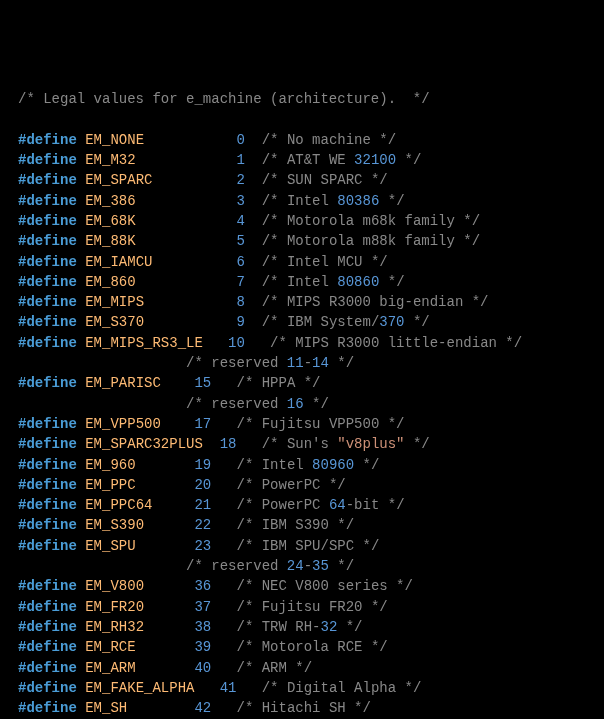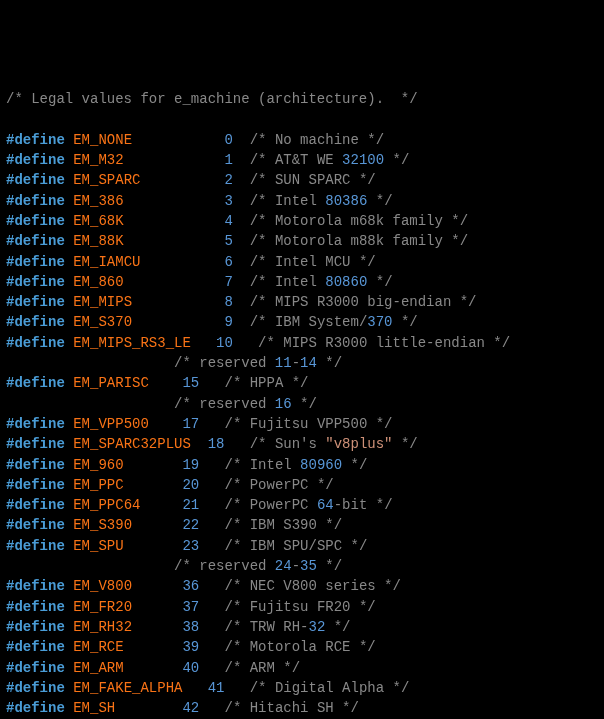--- a/index.html
+++ b/index.html
@@ -9,24 +9,24 @@
       font-size: 14px;
       line-height: 1.45;
       color: #cccccc;
       padding: 8px 6px;
       white-space: pre;
       width: 604px;
       overflow: hidden;
     }
     .comment { color: #888888; }
     .directive { color: #4a9cd6; font-weight: bold; }
-    .identifier { color: #f97316; }
+    .identifier { color: #fdba74; }
     .number { color: #5896d6; }
     .string { color: #ce9178; }
-    .line { display: block; }
+    .line { display: block; margin-left: 12px; }
   </style>
 </head>
 <body>
 
 
 
 <div id="code-container"><span class="line comment">/* Legal values for e_machine (architecture).  */</span><span class="line"> </span><span class="line"><span class="directive">#define</span> <span class="identifier">EM_NONE</span>           <span class="number">0</span>  <span class="comment">/* No machine */</span></span><span class="line"><span class="directive">#define</span> <span class="identifier">EM_M32</span>            <span class="number">1</span>  <span class="comment">/* AT&amp;T WE <span class="number">32100</span> */</span></span><span class="line"><span class="directive">#define</span> <span class="identifier">EM_SPARC</span>          <span class="number">2</span>  <span class="comment">/* SUN SPARC */</span></span><span class="line"><span class="directive">#define</span> <span class="identifier">EM_386</span>            <span class="number">3</span>  <span class="comment">/* Intel <span class="number">80386</span> */</span></span><span class="line"><span class="directive">#define</span> <span class="identifier">EM_68K</span>            <span class="number">4</span>  <span class="comment">/* Motorola m68k family */</span></span><span class="line"><span class="directive">#define</span> <span class="identifier">EM_88K</span>            <span class="number">5</span>  <span class="comment">/* Motorola m88k family */</span></span><span class="line"><span class="directive">#define</span> <span class="identifier">EM_IAMCU</span>          <span class="number">6</span>  <span class="comment">/* Intel MCU */</span></span><span class="line"><span class="directive">#define</span> <span class="identifier">EM_860</span>            <span class="number">7</span>  <span class="comment">/* Intel <span class="number">80860</span> */</span></span><span class="line"><span class="directive">#define</span> <span class="identifier">EM_MIPS</span>           <span class="number">8</span>  <span class="comment">/* MIPS R3000 big-endian */</span></span><span class="line"><span class="directive">#define</span> <span class="identifier">EM_S370</span>           <span class="number">9</span>  <span class="comment">/* IBM System/<span class="number">370</span> */</span></span><span class="line"><span class="directive">#define</span> <span class="identifier">EM_MIPS_RS3_LE</span>   <span class="number">10</span>   <span class="comment">/* MIPS R3000 little-endian */</span></span><span class="line">                    <span class="comment">/* reserved <span class="number">11</span>-<span class="number">14</span> */</span></span><span class="line"><span class="directive">#define</span> <span class="identifier">EM_PARISC</span>    <span class="number">15</span>   <span class="comment">/* HPPA */</span></span><span class="line">                    <span class="comment">/* reserved <span class="number">16</span> */</span></span><span class="line"><span class="directive">#define</span> <span class="identifier">EM_VPP500</span>    <span class="number">17</span>   <span class="comment">/* Fujitsu VPP500 */</span></span><span class="line"><span class="directive">#define</span> <span class="identifier">EM_SPARC32PLUS</span>  <span class="number">18</span>   <span class="comment">/* Sun's <span class="string">"v8plus"</span> */</span></span><span class="line"><span class="directive">#define</span> <span class="identifier">EM_960</span>       <span class="number">19</span>   <span class="comment">/* Intel <span class="number">80960</span> */</span></span><span class="line"><span class="directive">#define</span> <span class="identifier">EM_PPC</span>       <span class="number">20</span>   <span class="comment">/* PowerPC */</span></span><span class="line"><span class="directive">#define</span> <span class="identifier">EM_PPC64</span>     <span class="number">21</span>   <span class="comment">/* PowerPC <span class="number">64</span>-bit */</span></span><span class="line"><span class="directive">#define</span> <span class="identifier">EM_S390</span>      <span class="number">22</span>   <span class="comment">/* IBM S390 */</span></span><span class="line"><span class="directive">#define</span> <span class="identifier">EM_SPU</span>       <span class="number">23</span>   <span class="comment">/* IBM SPU/SPC */</span></span><span class="line">                    <span class="comment">/* reserved <span class="number">24</span>-<span class="number">35</span> */</span></span><span class="line"><span class="directive">#define</span> <span class="identifier">EM_V800</span>      <span class="number">36</span>   <span class="comment">/* NEC V800 series */</span></span><span class="line"><span class="directive">#define</span> <span class="identifier">EM_FR20</span>      <span class="number">37</span>   <span class="comment">/* Fujitsu FR20 */</span></span><span class="line"><span class="directive">#define</span> <span class="identifier">EM_RH32</span>      <span class="number">38</span>   <span class="comment">/* TRW RH-<span class="number">32</span> */</span></span><span class="line"><span class="directive">#define</span> <span class="identifier">EM_RCE</span>       <span class="number">39</span>   <span class="comment">/* Motorola RCE */</span></span><span class="line"><span class="directive">#define</span> <span class="identifier">EM_ARM</span>       <span class="number">40</span>   <span class="comment">/* ARM */</span></span><span class="line"><span class="directive">#define</span> <span class="identifier">EM_FAKE_ALPHA</span>   <span class="number">41</span>   <span class="comment">/* Digital Alpha */</span></span><span class="line"><span class="directive">#define</span> <span class="identifier">EM_SH</span>        <span class="number">42</span>   <span class="comment">/* Hitachi SH */</span></span><span class="line">      </span></div>
 
 
 

